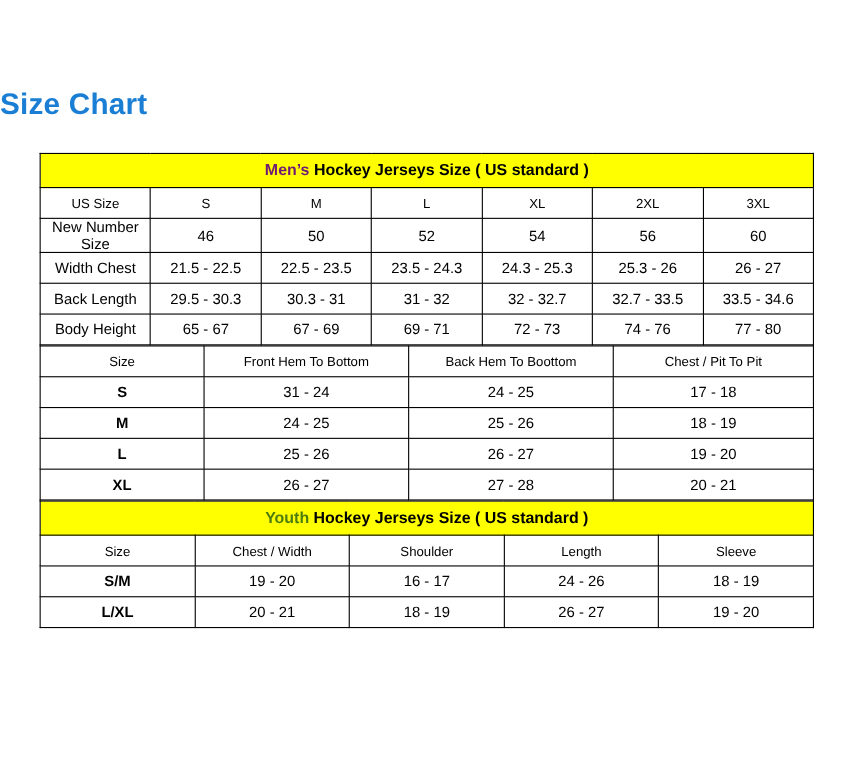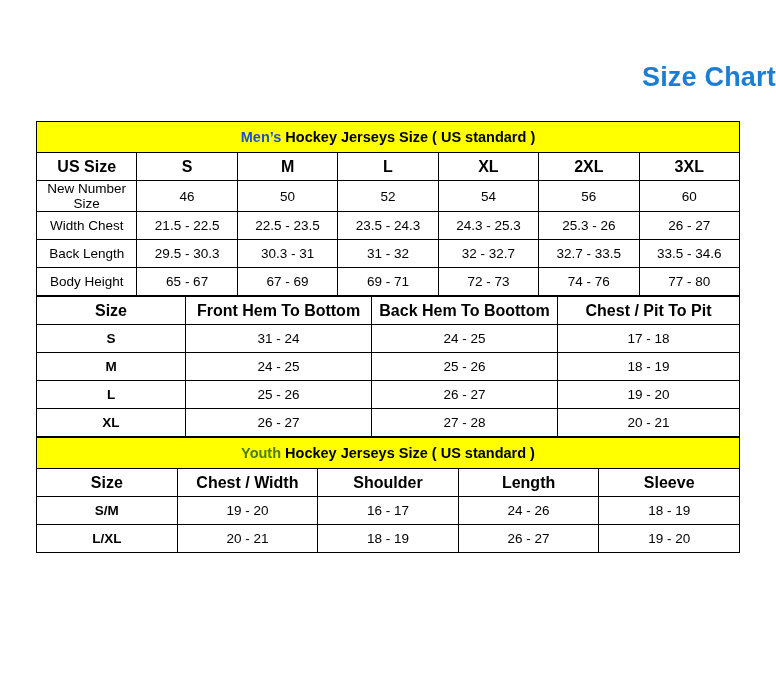--- a/index.html
+++ b/index.html
@@ -14,25 +14,25 @@
     color: #000000;
     overflow: hidden;
   }
   .page {
     width: 776px;
     height: 692px;
     position: relative;
     background: #ffffff;
   }
   .title {
-    text-align: right;
+    text-align: left;
     color: #1a7fd4;
     font-size: 27px;
     font-weight: bold;
-    padding-top: 62px;
+    padding-top: 80px;
     padding-bottom: 0;
     letter-spacing: 0.2px;
   }
   .tables {
     margin: 28px 36px 0 36px;
   }
   table {
     border-collapse: collapse;
     width: 704px;
     table-layout: fixed;
@@ -45,26 +45,26 @@
     padding: 0;
     height: 27px;
     font-weight: normal;
   }
   .section-head {
     background: #ffff00;
     font-weight: bold;
     font-size: 14.5px;
     height: 30px;
   }
-  .section-head .accent-men { color: #1d4ed8; }
+  .section-head .accent-men { color: #701a75; }
   .section-head .accent-women { color: #c00000; }
   .section-head .accent-youth { color: #4d7c0f; }
   .colhead {
-    font-weight: bold;
-    font-size: 16px;
+    font-weight: normal;
+    font-size: 12px;
   }
   .rowlabel {
     font-weight: normal;
   }
   .rowlabel-bold {
     font-weight: bold;
   }
 </style>
 </head>
 <body>

